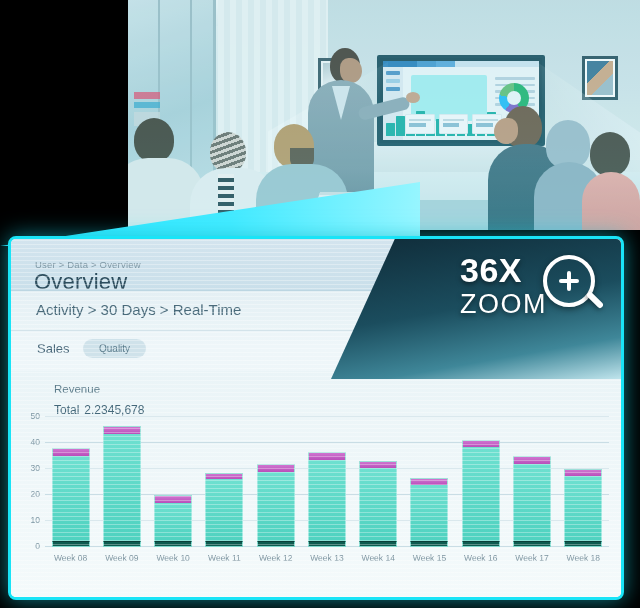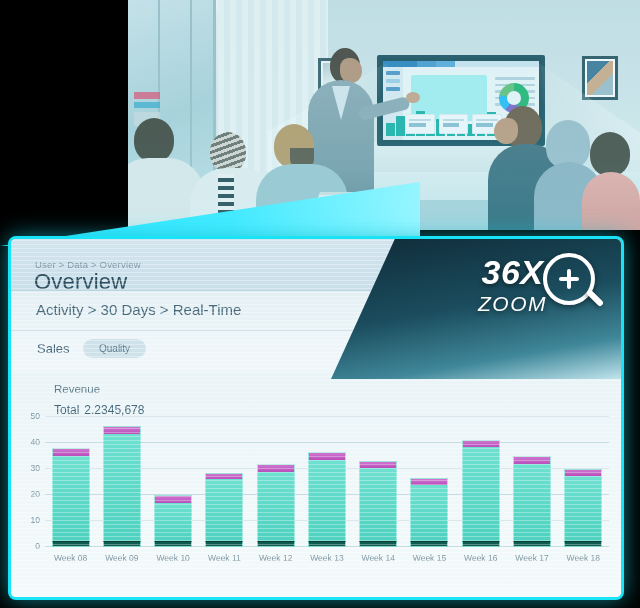--- a/index.html
+++ b/index.html
@@ -199,23 +199,23 @@
   .xlabels span { width:38px; text-align:center; font-size:8.5px; color:#7b939f; }
   .xl-blur { filter: blur(.35px); color:#55707d; }
 
   
   .corner {
     position:absolute; right:0; top:0; width:290px; height:140px; z-index:6;
     background: linear-gradient(170deg,#0f2b38 0%,#1b4d5e 48%,#3f8799 78%,#bfe4ec 100%);
     clip-path: polygon(22% 0, 100% 0, 100% 100%, 0 100%);
   }
   .badge { position:absolute; right:16px; top:14px; display:flex; align-items:center; gap:2px; }
-  .badge-txt { text-align:center; color:#fff; line-height:1; text-shadow:0 2px 5px rgba(0,0,0,.5);font-style:italic; }
+  .badge-txt { text-align:left; color:#fff; line-height:1; text-shadow:0 2px 5px rgba(0,0,0,.5); }
   .b36 { font-size:34px; font-weight:bold; letter-spacing:.5px; }
-  .bzoom { font-size:21px; letter-spacing:1.5px; margin-top:4px; }
+  .bzoom { font-size:27px; letter-spacing:1.5px; margin-top:4px; }
   .mag { position:relative; width:62px; height:62px; margin-left:-6px; }
   .mag-c { position:absolute; left:0; top:0; width:52px; height:52px;
     border:4px solid #fff; border-radius:50%; box-shadow:0 2px 6px rgba(0,0,0,.45); }
   .mag-h { position:absolute; left:42px; top:42px; width:20px; height:6px; background:#fff;
     border-radius:3px; transform: rotate(45deg); box-shadow:0 2px 5px rgba(0,0,0,.45); }
   .mag-p, .mag-p2 { position:absolute; background:#fff; border-radius:2px; }
   .mag-p { left:16px; top:24px; width:20px; height:4px; }
   .mag-p2 { left:24px; top:16px; width:4px; height:20px; }
 </style>
 </head>

